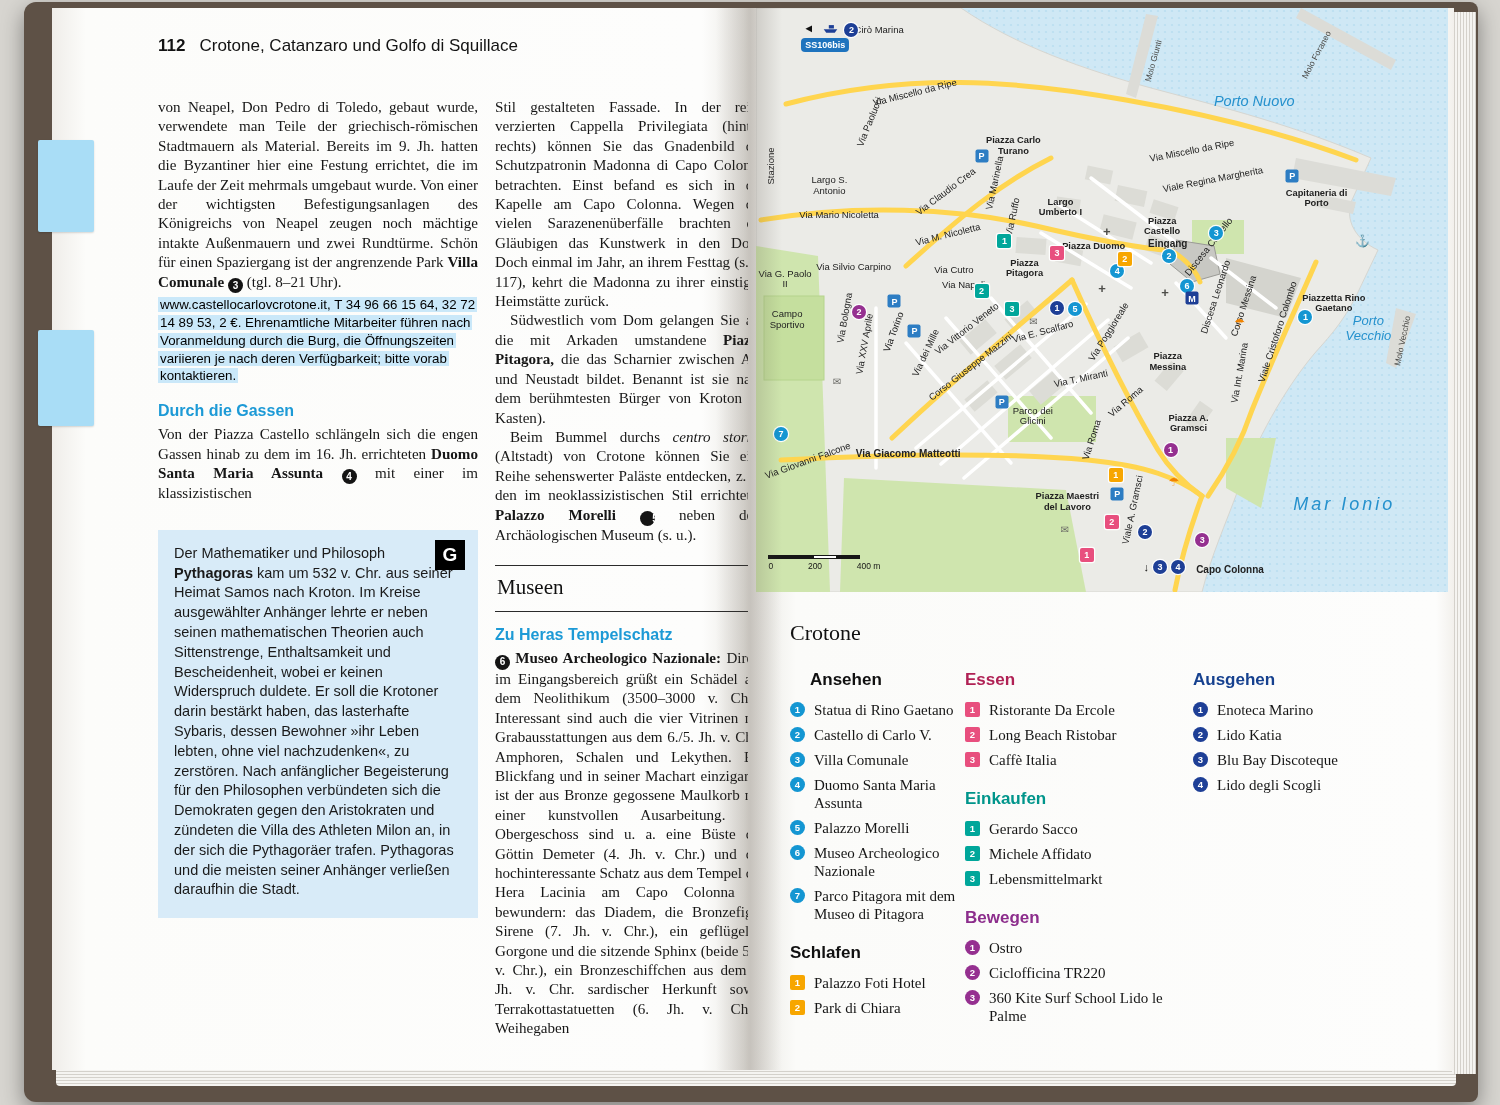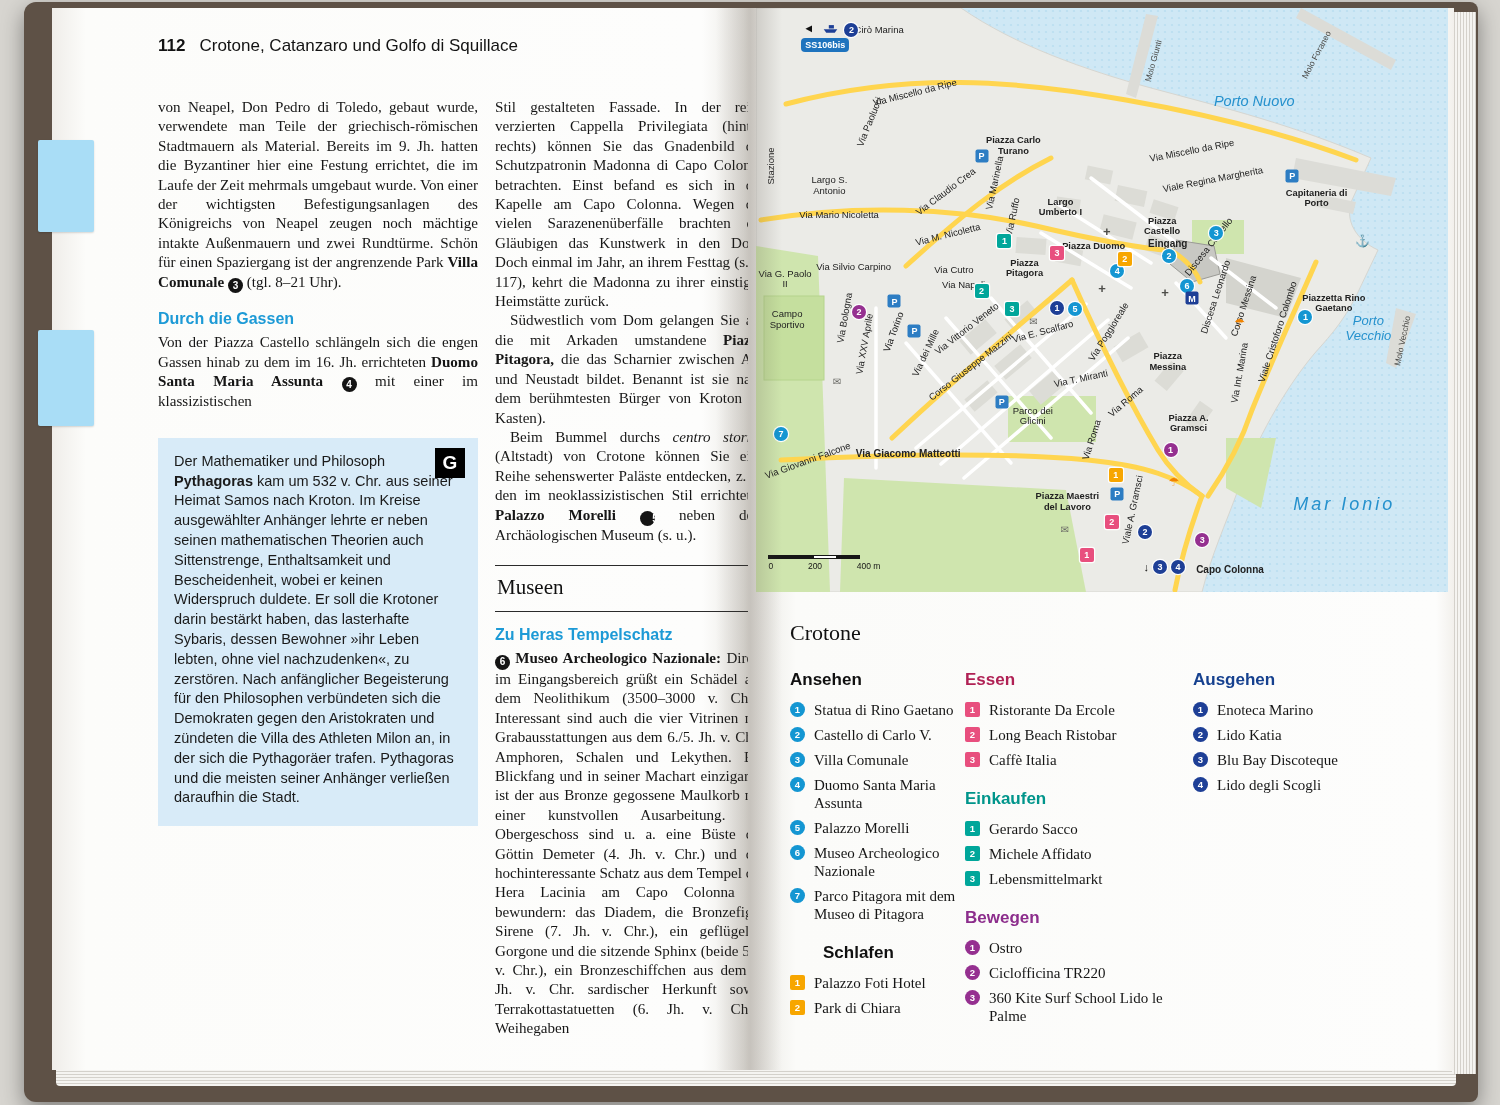--- a/index.html
+++ b/index.html
@@ -82,20 +82,21 @@
   <div class="stack-bottom"></div>
   <div class="stack-right"></div>
 
   <div class="page page-left">
     <div class="pg-header">
       <span class="num">112</span><span>Crotone, Catanzaro und Golfo di Squillace</span>
     </div>
 
     <div class="colL">
       <div class="para"><span class="">von Neapel, Don Pedro di Toledo, gebaut wurde, verwendete man Teile der griechisch-römischen Stadtmauern als Material. Bereits im 9. Jh. hatten die Byzantiner hier eine Festung errichtet, die im Laufe der Zeit mehrmals umgebaut wurde. Von einer der wichtigsten Befestigungsanlagen des Königreichs von Neapel zeugen noch mächtige intakte Außenmauern und zwei Rundtürme. Schön für einen Spaziergang ist der angrenzende Park </span><span class="b ">Villa Comunale </span><span class="tmark">3</span><span class=""> (tgl. 8–21 Uhr).</span></div>
+      <div class="info"><span class="hl">www.castellocarlovcrotone.it, T 34 96 66 15 64, 32 72 14 89 53, 2 €. Ehrenamtliche Mitarbeiter führen nach Voranmeldung durch die Burg, die Öffnungszeiten variieren je nach deren Verfügbarkeit; bitte vorab kontaktieren.</span></div>
       <div class="bluehead">Durch die Gassen</div>
       <div class="para"><span class="">Von der Piazza Castello schlängeln sich die engen Gassen hinab zu dem im 16. Jh. errichteten </span><span class="b ">Duomo Santa Maria Assunta </span><span class="tmark">4</span><span class=""> mit einer im klassizistischen</span></div>
 
       <div class="box">
         <div class="box-badge">G</div>
         <div class="box-body"><span class="">Der Mathematiker und Philosoph </span><span class="b ">Pythagoras</span><span class=""> kam um 532 v. Chr. aus seiner Heimat Samos nach Kroton. Im Kreise ausgewählter Anhänger lehrte er neben seinen mathematischen Theorien auch Sittenstrenge, Enthaltsamkeit und Bescheidenheit, wobei er keinen Widerspruch duldete. Er soll die Krotoner darin bestärkt haben, das lasterhafte Sybaris, dessen Bewohner »ihr Leben lebten, ohne viel nachzudenken«, zu zerstören. Nach anfänglicher Begeisterung für den Philosophen verbündeten sich die Demokraten gegen den Aristokraten und zündeten die Villa des Athleten Milon an, in der sich die Pythagoräer trafen. Pythagoras und die meisten seiner Anhänger verließen daraufhin die Stadt.</span></div>
       </div>
     </div>
 
     <div class="colR2">
@@ -292,21 +293,21 @@
           <div class="msym sym-post" style="left: 44.6%; top: 89.2%;">✉</div>
           <div class="msym sym-arrow" style="left: 56.4%; top: 95.7%;">↓</div>
           <div class="msym sym-arrow" style="left: 7.6%; top: 3.4%;">◄</div>
         </div>
     </div>
 
     <div class="legend">
       <div class="legend-title">Crotone</div>
       <div class="legend-cols">
         <div class="leg-col0">
-            <div class="leg-head" style="color: rgb(16, 16, 16);">Ansehen</div>
+            <div class="leg-head" style="color: rgb(16, 16, 16); margin-left: 20px;">Ansehen</div>
             <div class="leg-item">
               <span class="mk mk-c" style="background: rgb(20, 150, 210);">1</span>
               <span>Statua di Rino Gaetano</span>
             </div>
             <div class="leg-item">
               <span class="mk mk-c" style="background: rgb(20, 150, 210);">2</span>
               <span>Castello di Carlo V.</span>
             </div>
             <div class="leg-item">
               <span class="mk mk-c" style="background: rgb(20, 150, 210);">3</span>
@@ -321,21 +322,21 @@
               <span>Palazzo Morelli</span>
             </div>
             <div class="leg-item">
               <span class="mk mk-c" style="background: rgb(20, 150, 210);">6</span>
               <span>Museo Archeologico Nazionale</span>
             </div>
             <div class="leg-item">
               <span class="mk mk-c" style="background: rgb(20, 150, 210);">7</span>
               <span>Parco Pitagora mit dem Museo di Pitagora</span>
             </div>
-            <div class="leg-head" style="color: rgb(16, 16, 16); margin-left: 33px;">Schlafen</div>
+            <div class="leg-head" style="color: rgb(16, 16, 16);">Schlafen</div>
             <div class="leg-item">
               <span class="mk mk-s" style="background: rgb(247, 166, 0);">1</span>
               <span>Palazzo Foti Hotel</span>
             </div>
             <div class="leg-item">
               <span class="mk mk-s" style="background: rgb(247, 166, 0);">2</span>
               <span>Park di Chiara</span>
             </div>
           </div>
         <div class="leg-col1">

